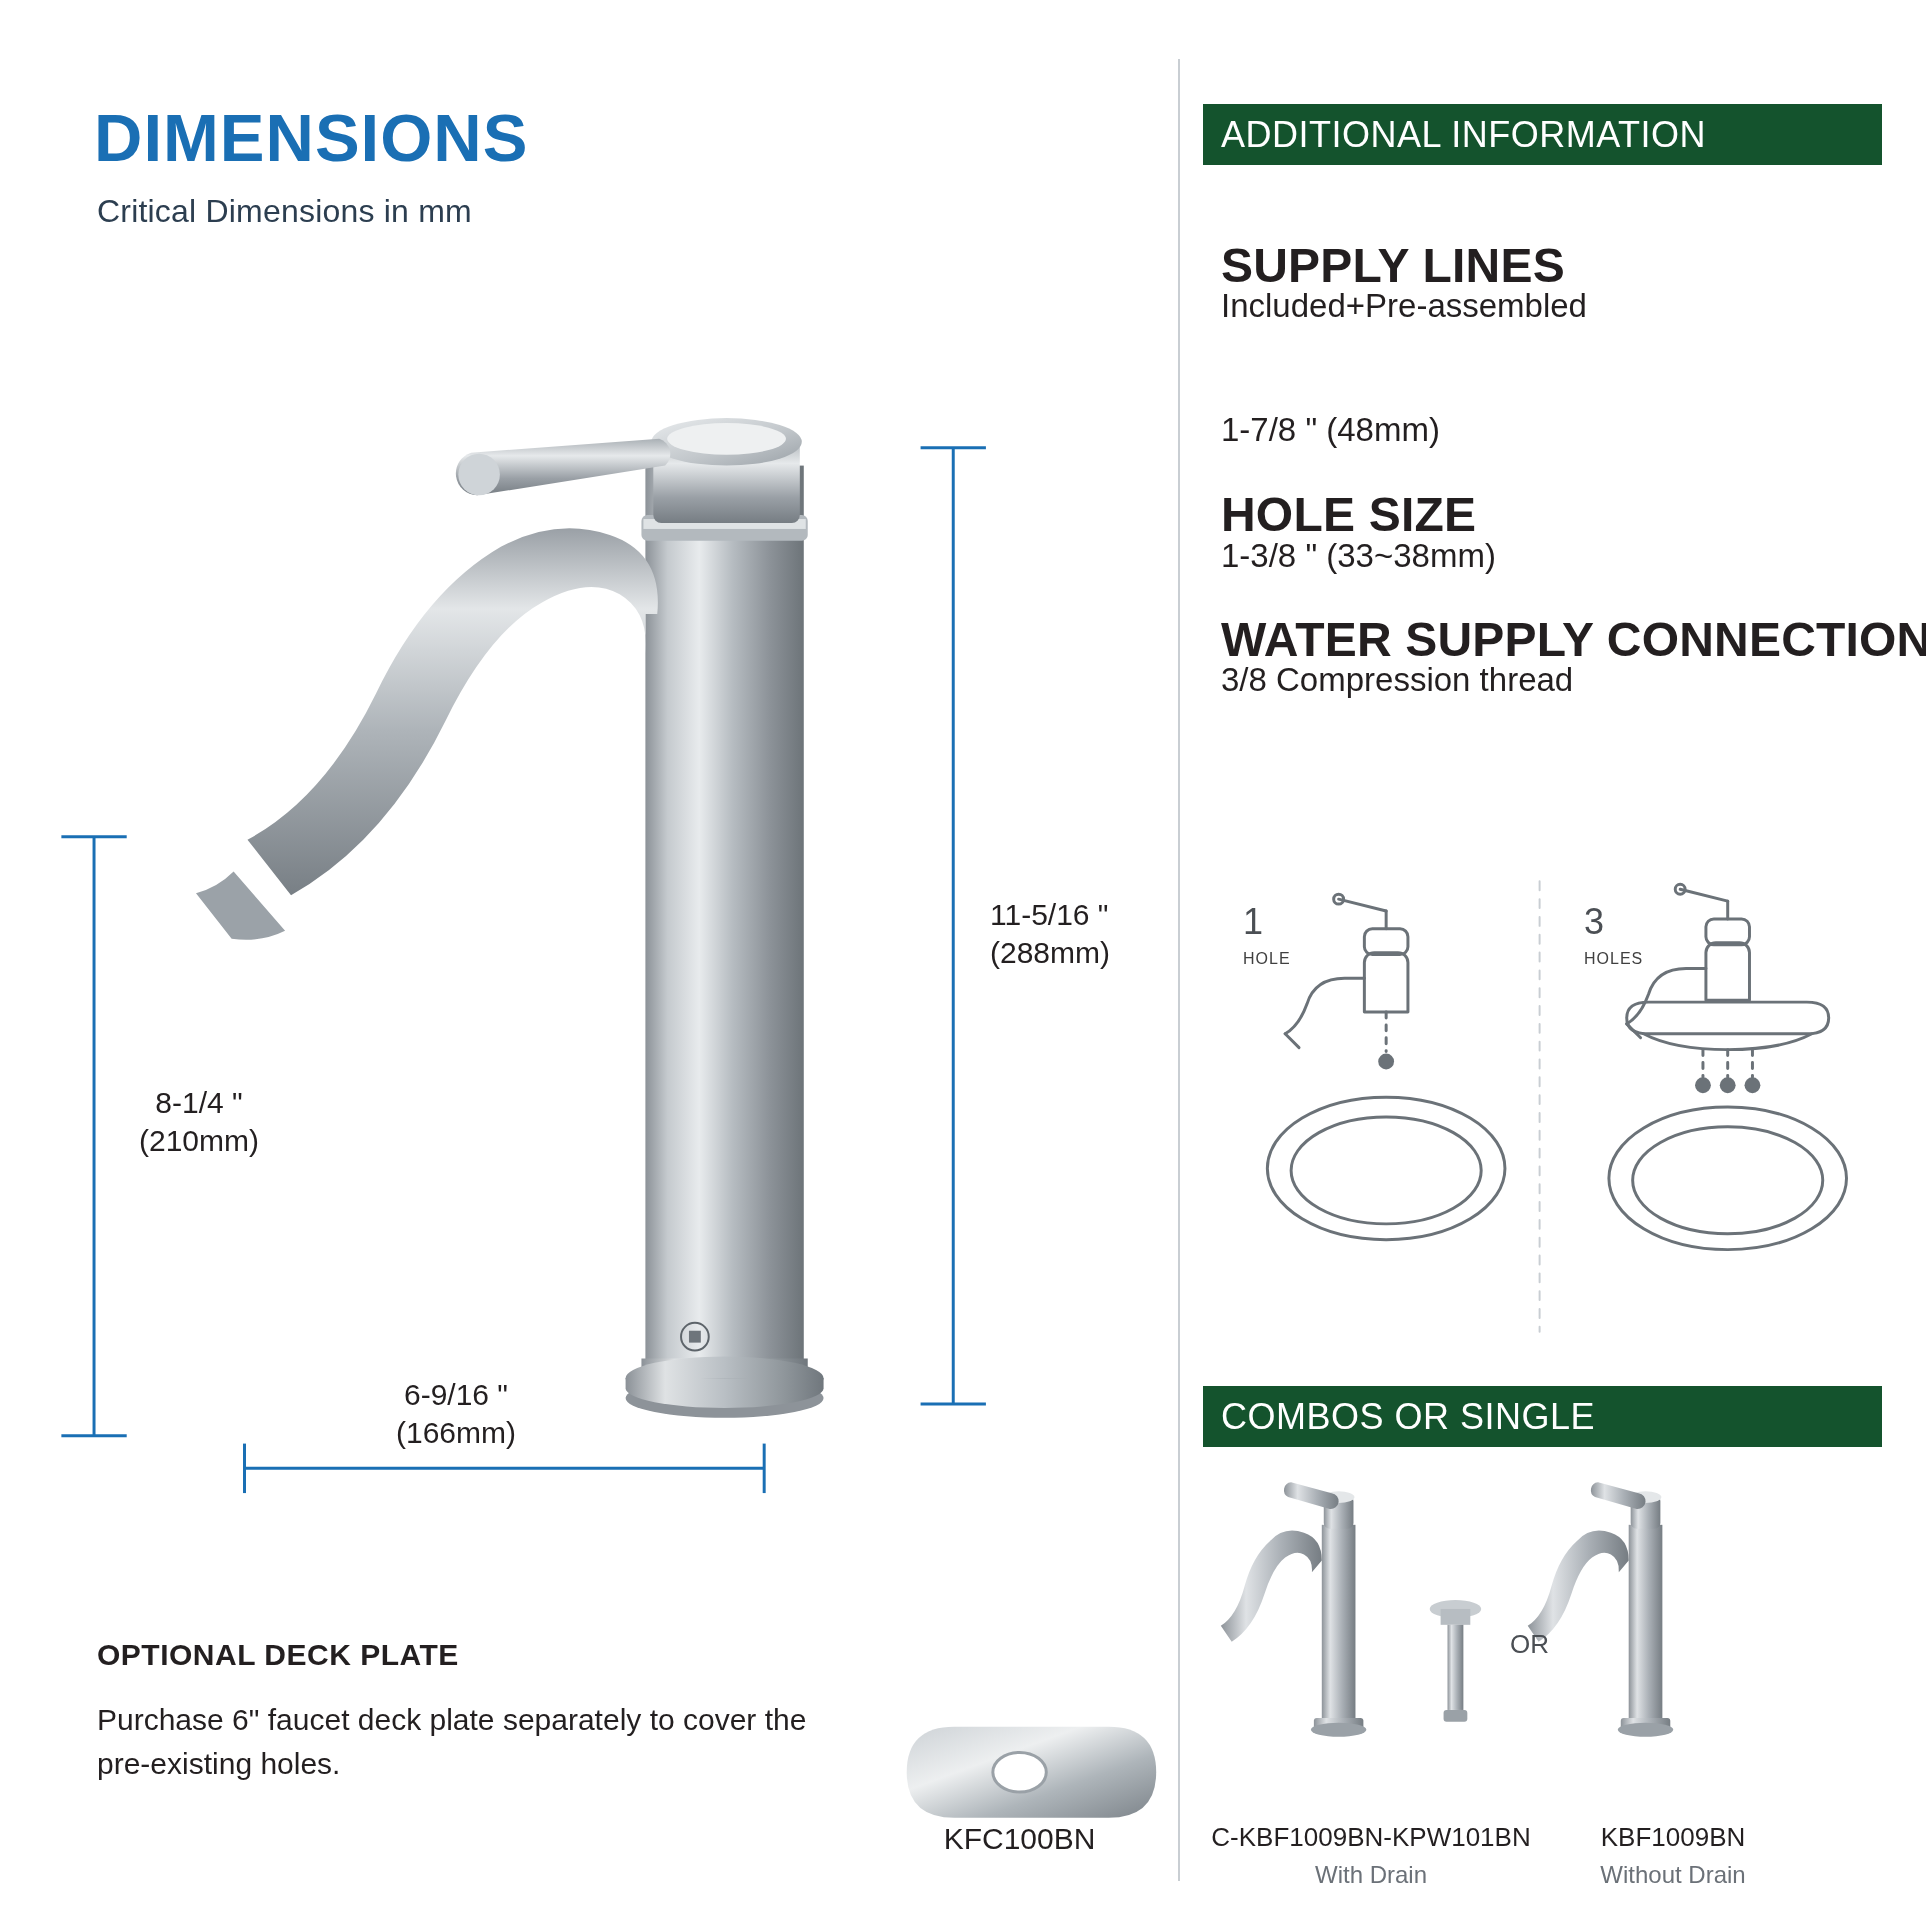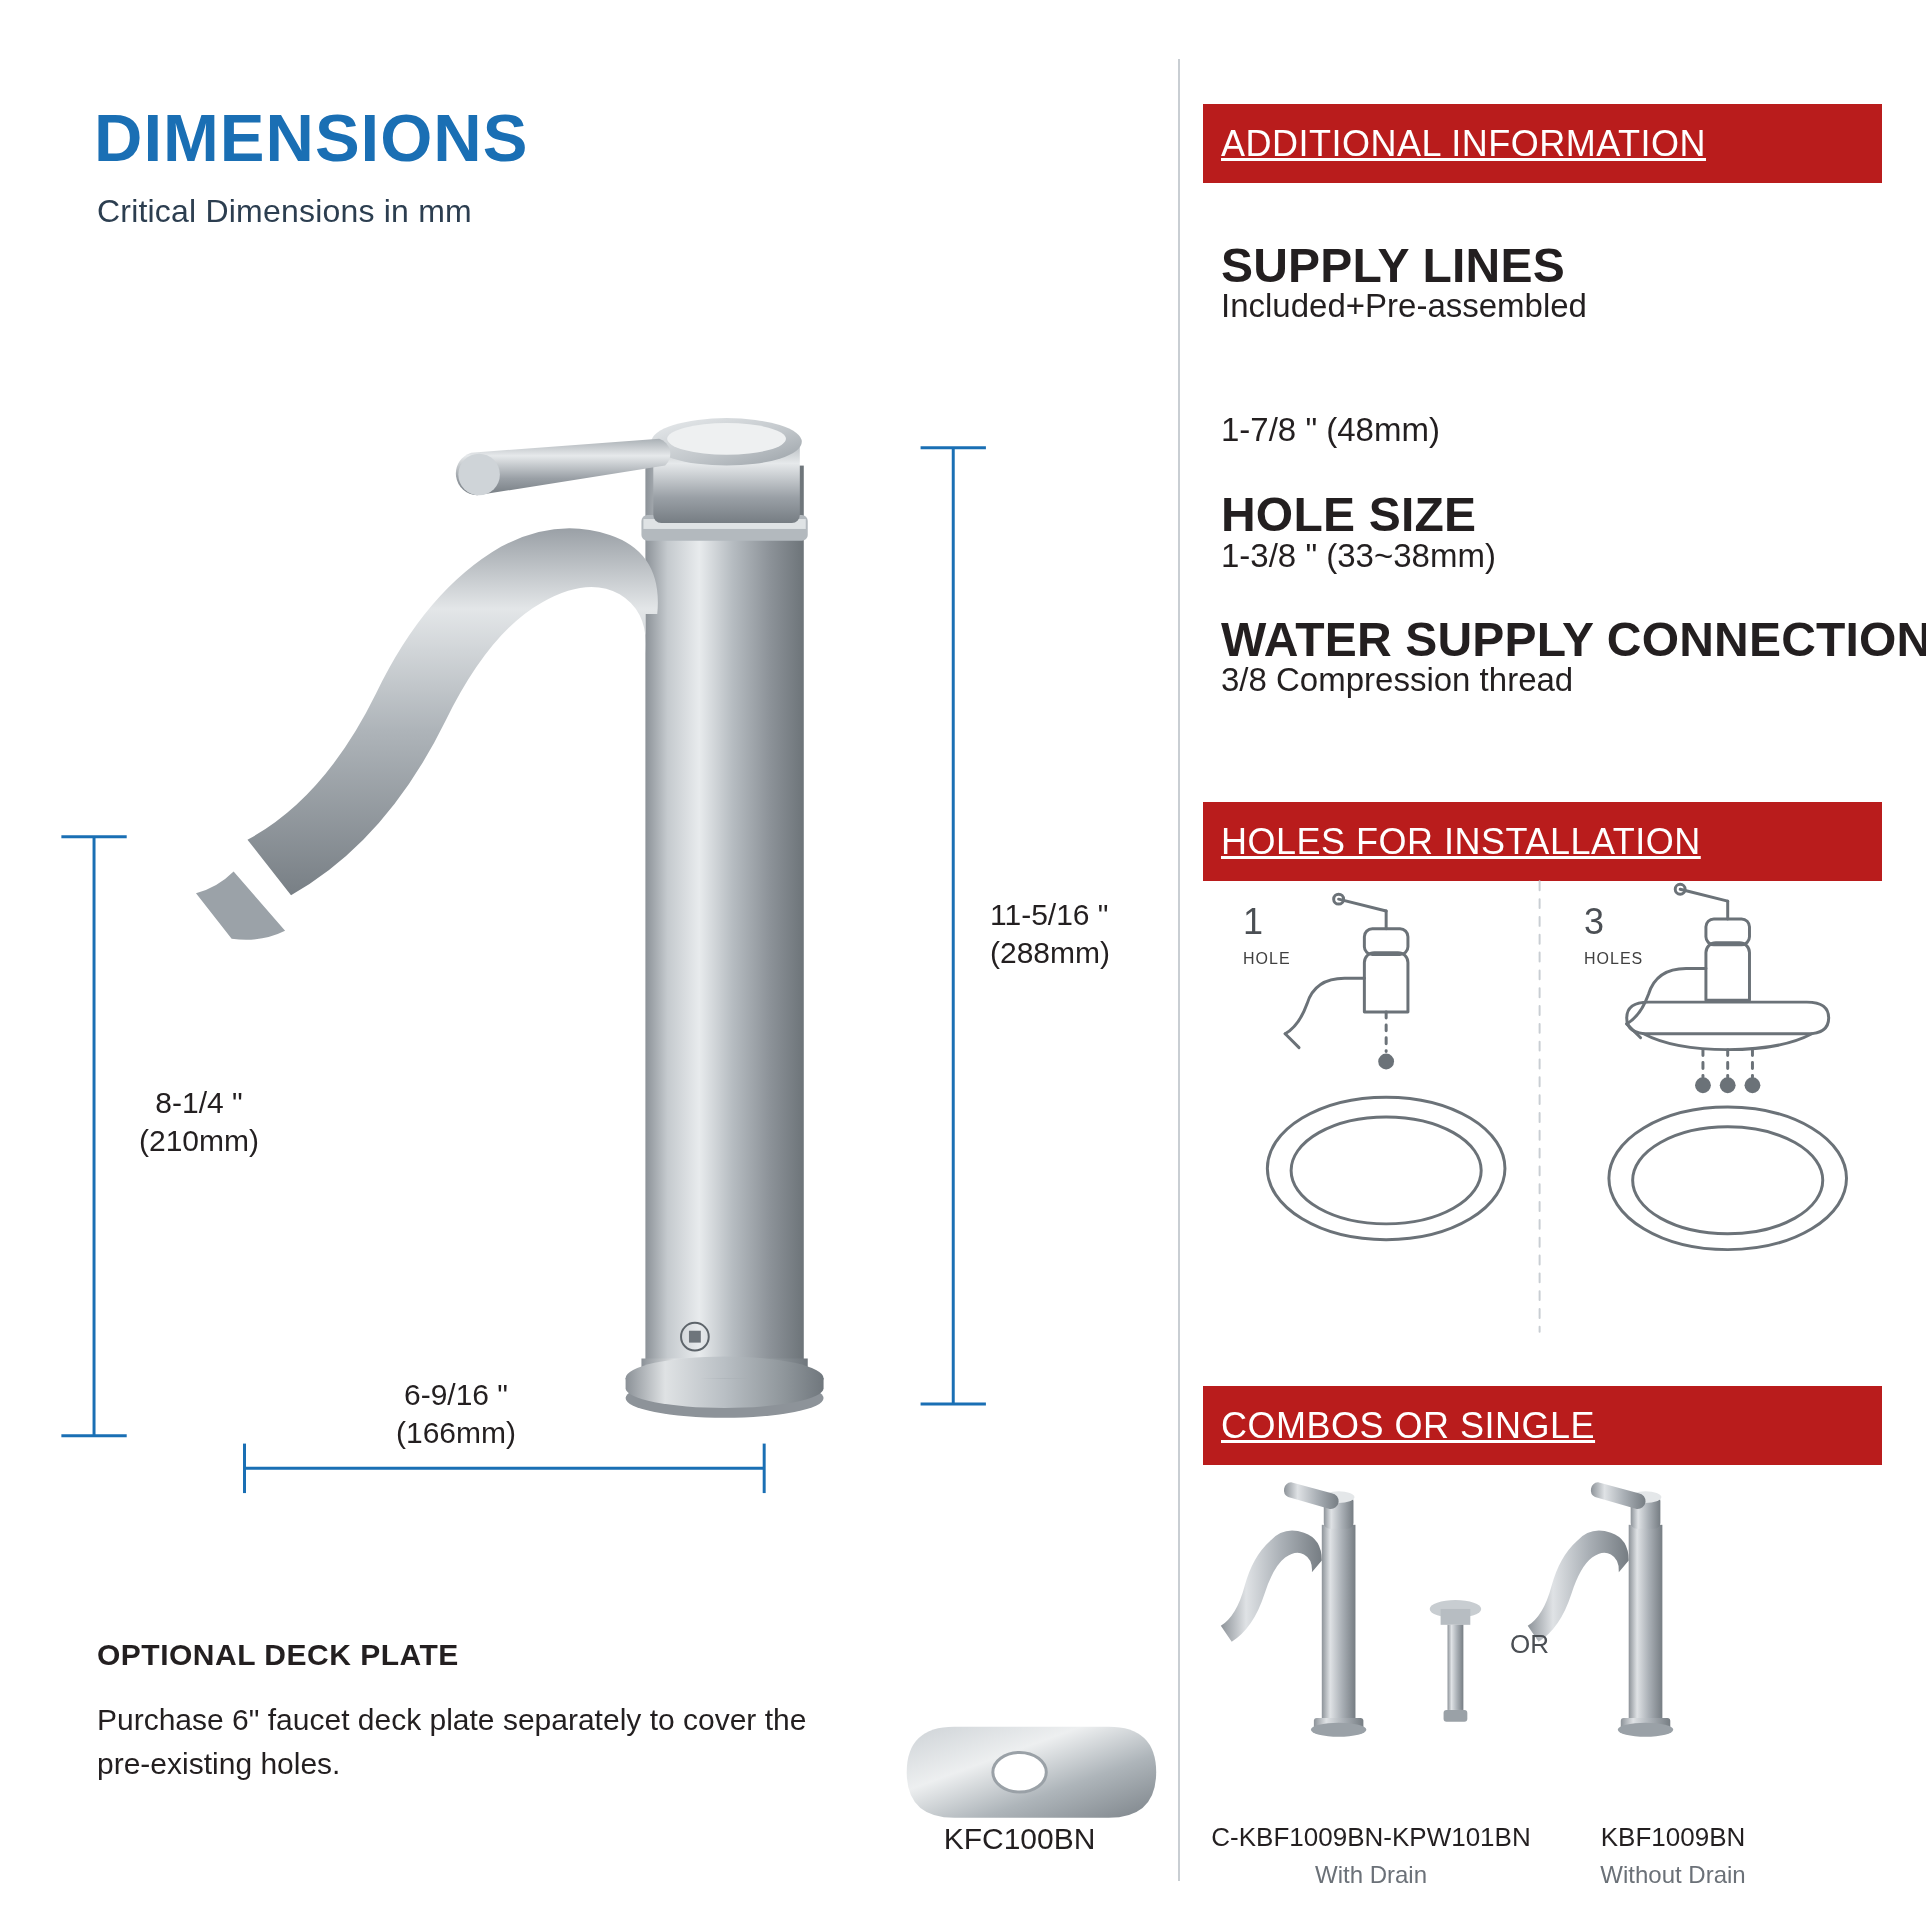--- a/index.html
+++ b/index.html
@@ -92,30 +92,29 @@
   
   .right-panel {
     position: absolute;
     left: 1203px; top: 0;
     width: 693px; height: 1927px;
   }
   .section-header {
     position: absolute;
     left: 0;
     width: 679px;
-    height: 79px;
-    background: #b91c1c;
+    height: 61px;
+    background: #14532d;
     color: #ffffff;
     font-size: 36px;
     letter-spacing: 0.5px;
     display: flex;
     align-items: center;
     padding-left: 18px;
     box-sizing: border-box;
-    text-decoration: underline;
   }
   #hdr-additional { top: 104px; }
   #hdr-holes      { top: 802px; }
   #hdr-combos     { top: 1386px; }
 
   .spec-term {
     position: absolute;
     left: 18px;
     font-size: 48px;
     font-weight: bold;
@@ -290,21 +289,20 @@
     <div class="spec-val" style="top:287px;">Included+Pre-assembled</div>
 
     <div class="spec-val" style="top:411px;">1-7/8 " (48mm)</div>
 
     <div class="spec-term" style="top:487px;">HOLE SIZE</div>
     <div class="spec-val" style="top:537px;">1-3/8 " (33~38mm)</div>
 
     <div class="spec-term" style="top:612px;">WATER SUPPLY CONNECTION</div>
     <div class="spec-val" style="top:661px;">3/8 Compression thread</div>
 
-    <div class="section-header" id="hdr-holes">HOLES FOR INSTALLATION</div>
 
     <div class="hole-count" style="left:40px; top:901px;">1</div>
     <div class="hole-word" style="left:40px; top:950px;">HOLE</div>
     <div class="hole-count" style="left:381px; top:901px;">3</div>
     <div class="hole-word" style="left:381px; top:950px;">HOLES</div>
 
     <svg class="svg-abs" width="693" height="1927" viewBox="0 0 700 1946">
       <g stroke="#6b7278" stroke-width="3" fill="none" stroke-linecap="round" stroke-linejoin="round">
 
         <line x1="340" y1="890" x2="340" y2="1345" stroke="#c9ced3" stroke-width="2" stroke-dasharray="9 9"></line>

